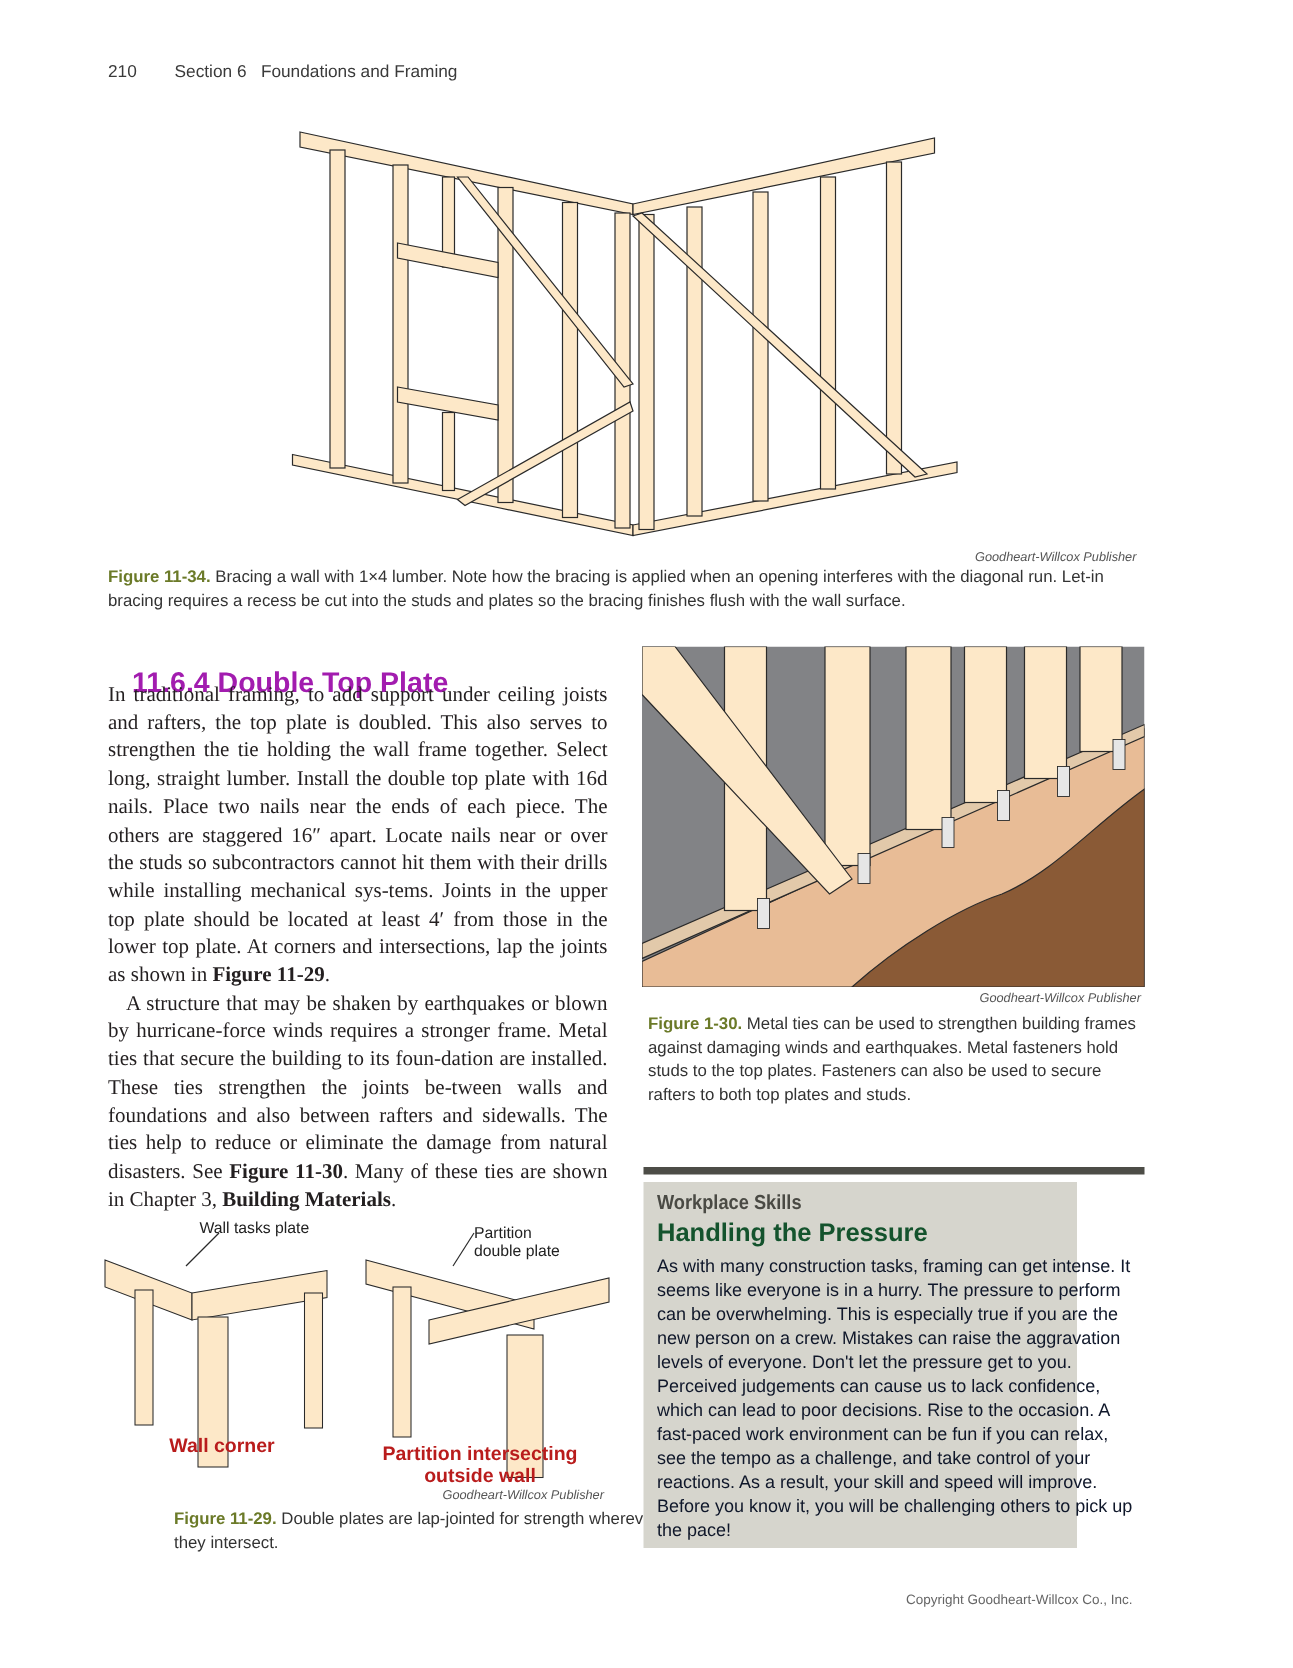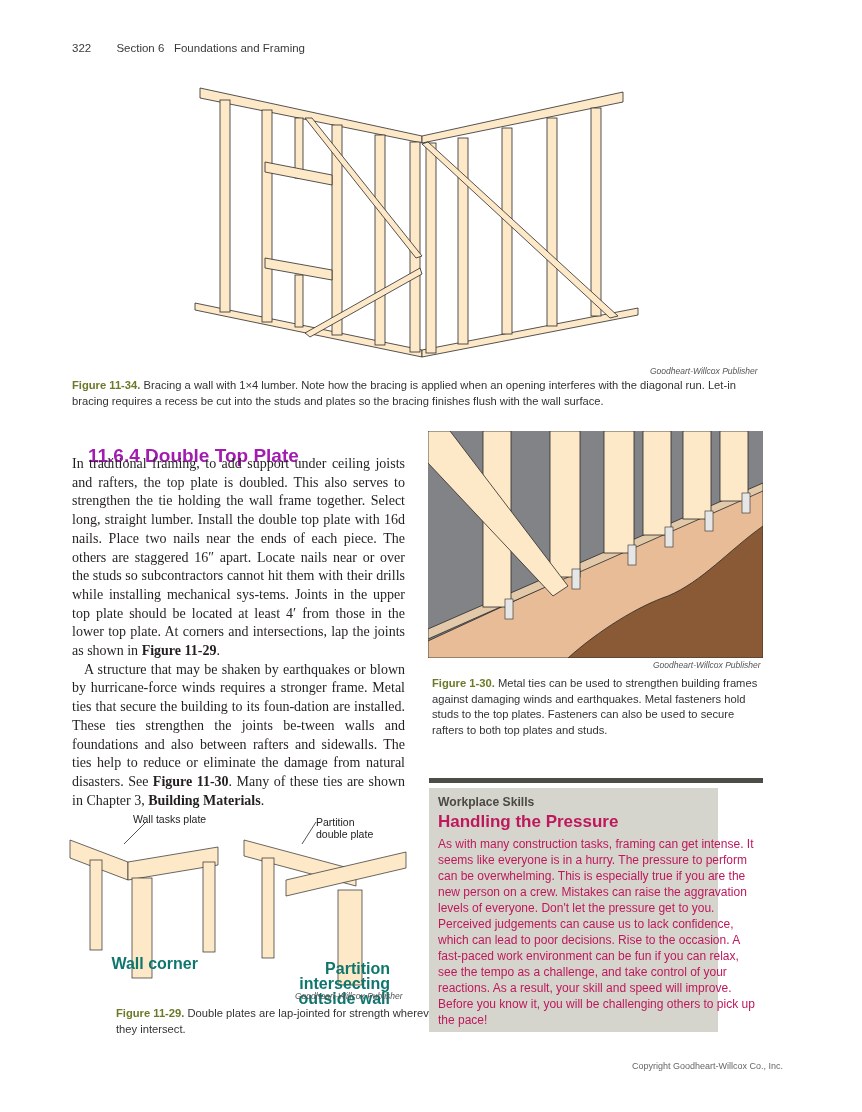--- a/index.html
+++ b/index.html
@@ -16,35 +16,35 @@
 
   .section-heading { position: absolute; left: 72px; top: 429px; font-family: "Liberation Sans", sans-serif; font-weight: bold; font-size: 19px; color: #a21caf; margin: 16px; }
   .body-text { position: absolute; left: 72px; top: 455px; width: 333px; font-family: "Liberation Serif", serif; font-size: 14px; line-height: 18.7px; text-align: justify; color: #231f20; }
   .body-text p { margin: 0; }
   .body-text p + p { text-indent: 12px; }
   .body-text b { font-weight: bold; }
 
   .fig30 { position: absolute; left: 428px; top: 431px; width: 335px; height: 227px; }
   .fig29 { position: absolute; left: 66px; top: 810px; width: 345px; height: 190px; }
   .fig29-label { position: absolute; font-family: "Liberation Sans", sans-serif; font-size: 10.5px; line-height: 12px; color: #222; }
-  .fig29-title { position: absolute; font-family: "Liberation Sans", sans-serif; font-weight: bold; font-size: 16px; line-height: 15px; color: #0f766e; text-align: right; }
+  .fig29-title { position: absolute; font-family: "Liberation Sans", sans-serif; font-weight: bold; font-size: 13px; line-height: 15px; color: #b91c1c; text-align: center; }
 
   .sidebar-rule { position: absolute; left: 429px; top: 778px; width: 334px; height: 5px; background: #4d4d47; }
   .sidebar { position: absolute; left: 429px; top: 788px; width: 289px; height: 244px; background: #d6d5cd; }
   .sidebar .kicker { position: absolute; left: 9px; top: 6px; font-family: "Liberation Sans", sans-serif; font-weight: bold; font-size: 13.5px; color: #4a4a44; transform: scaleX(0.9); transform-origin: left; }
-  .sidebar .title { position: absolute; left: 9px; top: 24px; font-family: "Liberation Sans", sans-serif; font-weight: bold; font-size: 17px; color: #be185d; }
-  .sidebar .text { position: absolute; left: 9px; top: 48px; width: 322px; font-family: "Liberation Sans", sans-serif; font-size: 12px; line-height: 16px; color: #be185d; }
+  .sidebar .title { position: absolute; left: 9px; top: 24px; font-family: "Liberation Sans", sans-serif; font-weight: bold; font-size: 17px; color: #14532d; }
+  .sidebar .text { position: absolute; left: 9px; top: 48px; width: 322px; font-family: "Liberation Sans", sans-serif; font-size: 12px; line-height: 16px; color: #0f172a; }
 
-  .copyright { position: absolute; left: 632px; top: 1061px; font-family: "Liberation Sans", sans-serif; font-size: 9px; color: #666; }
+  .copyright { position: absolute; left: 604px; top: 1061px; font-family: "Liberation Sans", sans-serif; font-size: 9px; color: #666; }
 </style>
 </head>
 <body>
 
 <div class="running-head sans">
-  <span class="page-num">322</span>
+  <span class="page-num">210</span>
   <span style="white-space:pre">Section 6   Foundations and Framing</span>
 </div>
 
 <svg class="fig28" viewBox="0 0 460 280">
   <g stroke="#2a2a2a" stroke-width="0.8" fill="#fde8c8">
 
     <polygon points="10,8 232,56 232,63 10,18"></polygon>
     <polygon points="232,56 433,12 433,22 232,63"></polygon>
 
     <polygon points="5,223 232,270 232,277 5,230"></polygon>

